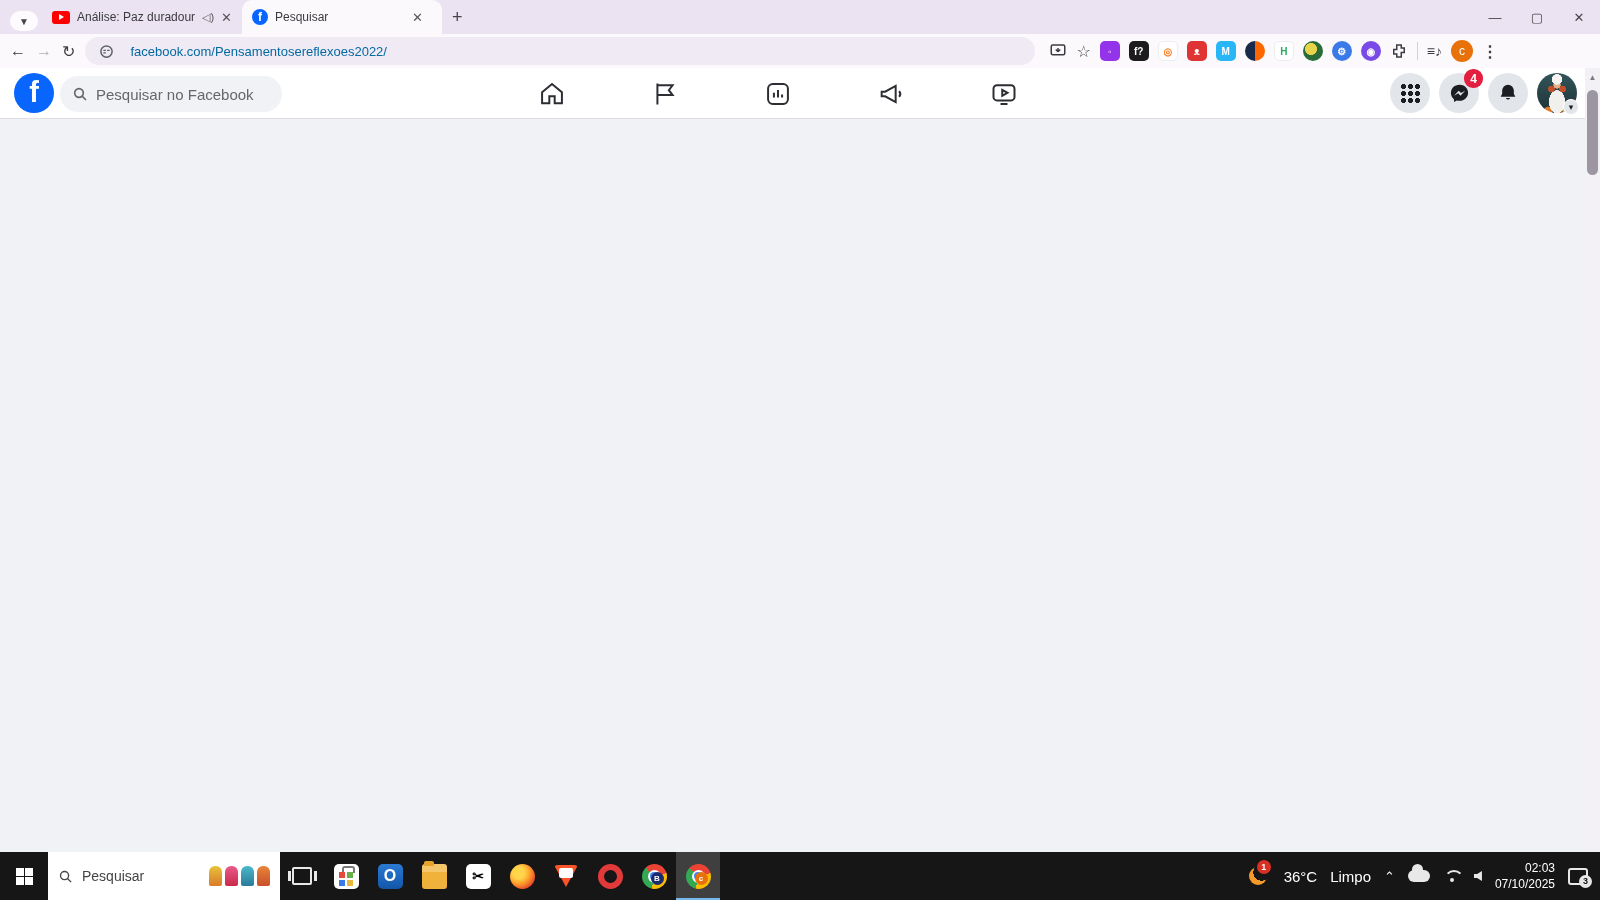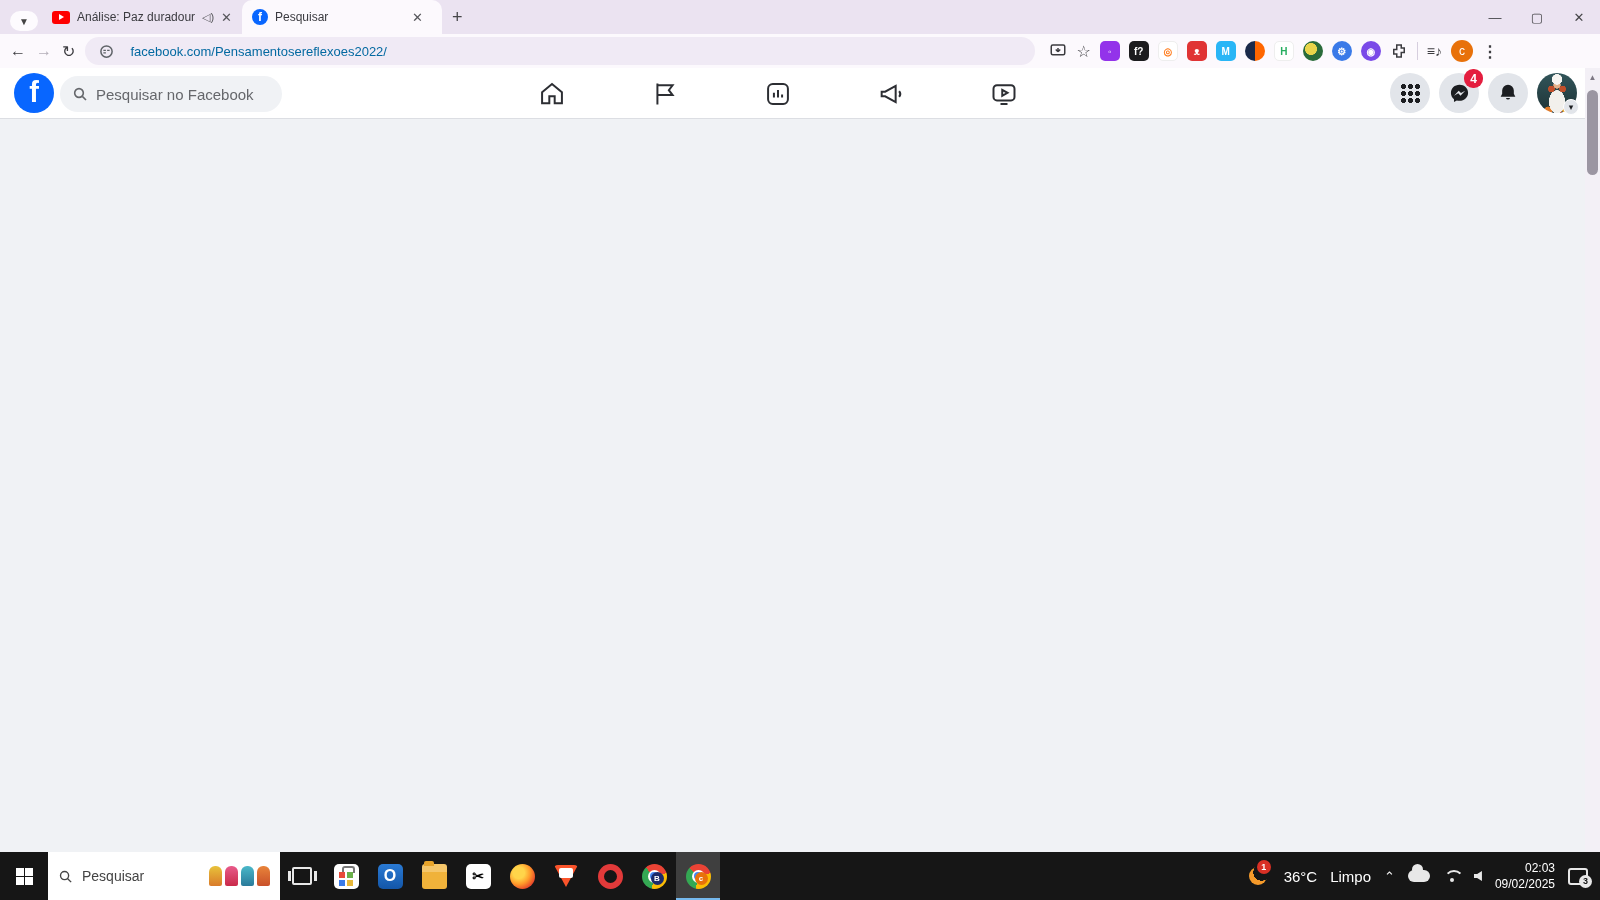--- a/index.html
+++ b/index.html
@@ -293,19 +293,19 @@
         <span class="b1">1</span>
       </span>
     <span>36°C</span>
     <span>Limpo</span>
     <span class="tray-ic">⌃</span>
     <span class="cloud"></span>
     <span class="wifi"></span>
     <span class="vol"></span>
     <div class="clockblock">
       <div>02:03</div>
-      <div>09/02/2025</div>
+      <div>07/10/2025</div>
     </div>
     <span class="notif">
         <span class="b3">3</span>
       </span>
   </div>
 </div>
 
 </body></html>

